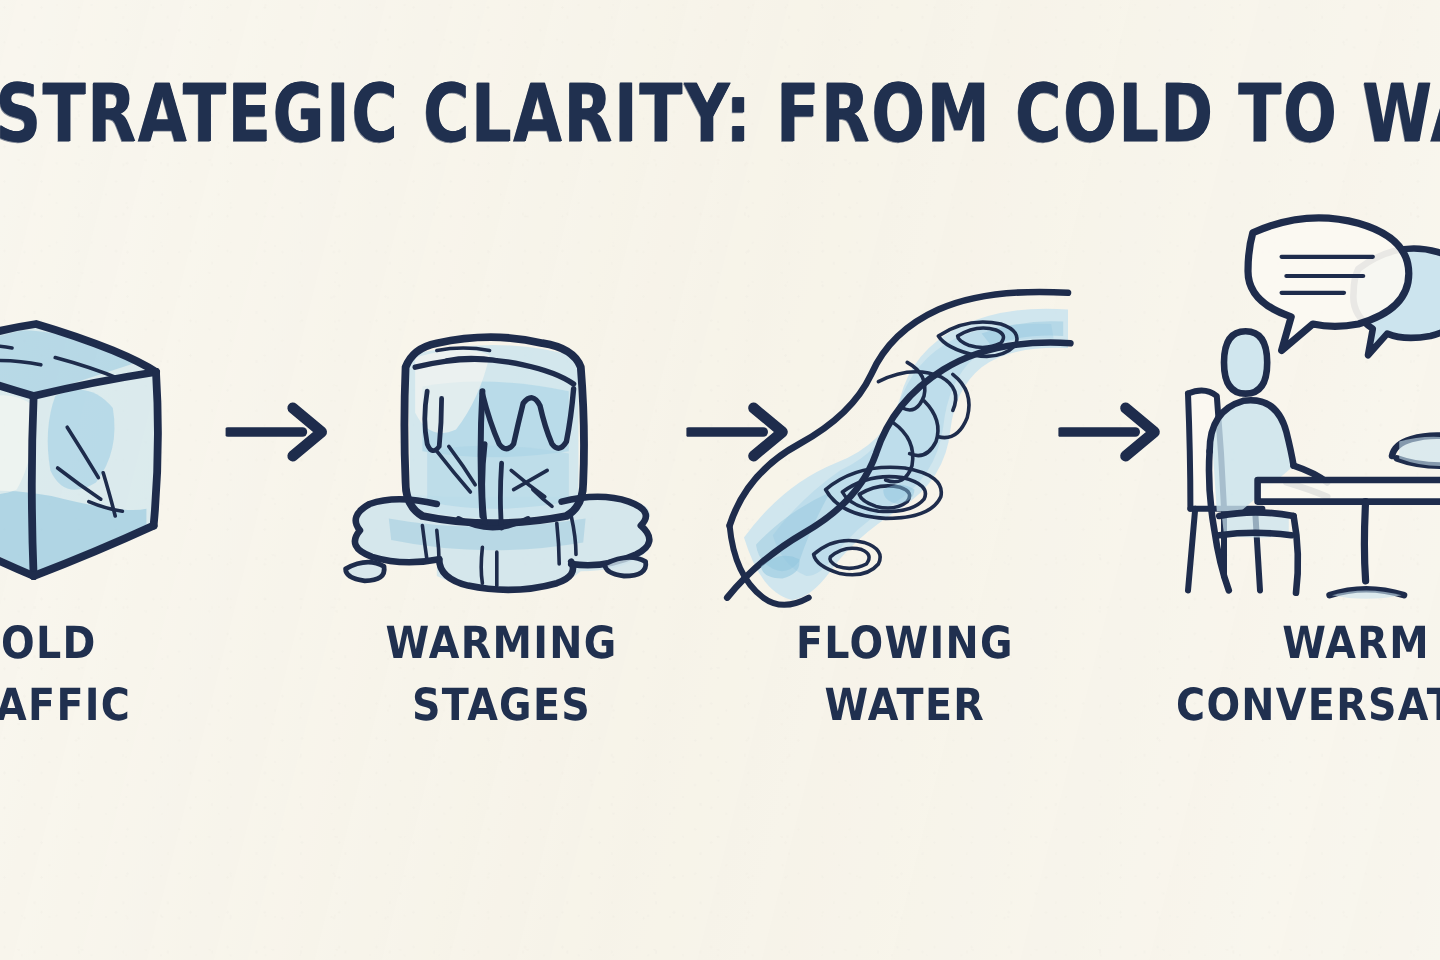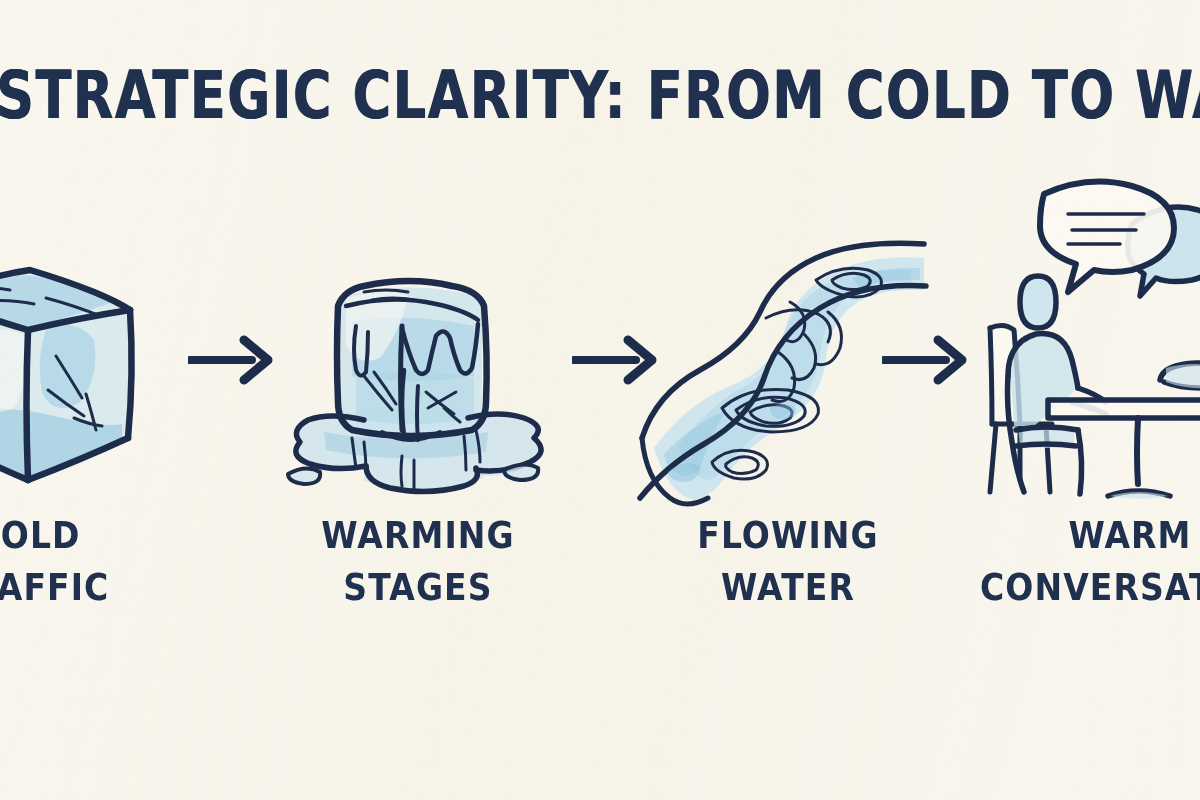--- a/index.html
+++ b/index.html
@@ -64,21 +64,21 @@
 
   
   .stage {
     position: absolute;
     top: 180px;
     width: 300px;
     height: 440px;
   }
   #stage-0 { left: -122px; }
   #stage-1 { left: 268px; }
-  #stage-2 { left: 638px; }
+  #stage-2 { left: 604px; }
   #stage-3 { left: 980px; }
 
   .art {
     position: absolute;
     top: 0;
     left: 0;
     width: 300px;
     height: 330px;
   }
   .art svg { display: block; width: 300px; height: 330px; overflow: visible; }

